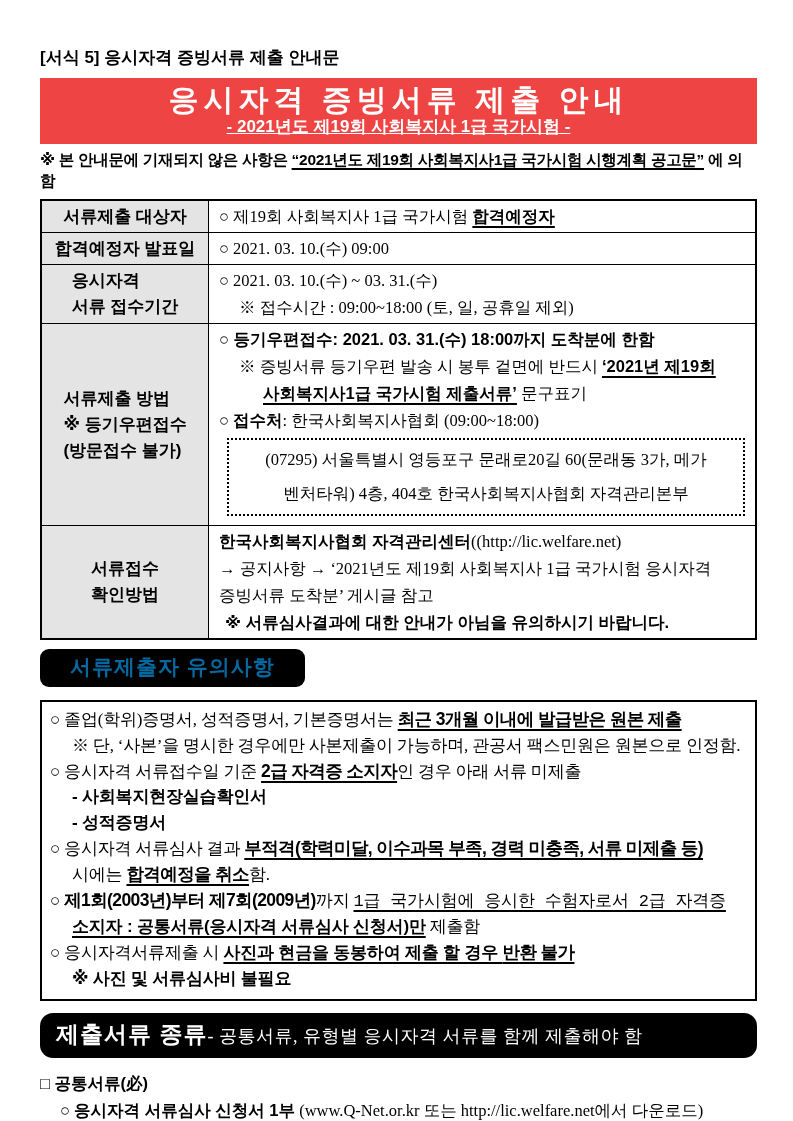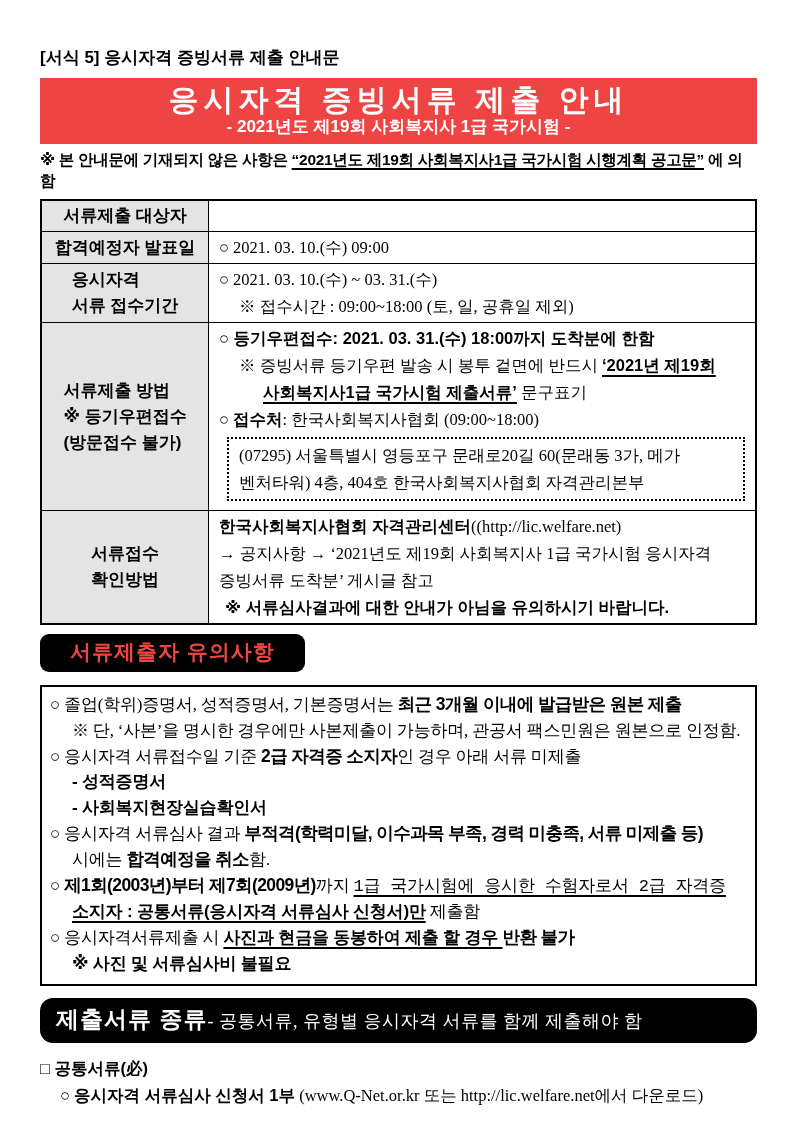--- a/index.html
+++ b/index.html
@@ -12,38 +12,38 @@
     overflow:hidden;
   }
   .page { padding:46px 36px 0 40px; width:793px; }
 
   
   .s-n  { font-family:"Liberation Serif","DejaVu Serif",serif; }
   .s-u  { font-family:Liberation Mono, monospace; text-decoration:underline; text-underline-offset:4px; text-decoration-thickness:1.5px; }
   .s-b  { font-family:"Liberation Sans","DejaVu Sans",sans-serif; font-weight:bold; }
   .s-bu { font-family:"Liberation Sans","DejaVu Sans",sans-serif; font-weight:bold; text-decoration:underline; text-underline-offset:4px; text-decoration-thickness:2px; }
   .s-h  { font-family:"Liberation Sans","DejaVu Sans",sans-serif; font-weight:900; letter-spacing:-0.6px; }
-  .s-hu { font-family:"Liberation Sans","DejaVu Sans",sans-serif; font-weight:900; letter-spacing:-0.6px; text-underline-offset:4px; text-decoration-thickness:2px; }
+  .s-hu { font-family:"Liberation Sans","DejaVu Sans",sans-serif; font-weight:900; letter-spacing:-0.6px; text-decoration:underline; text-underline-offset:4px; text-decoration-thickness:2px; }
 
   
   .form-label {
     font-family:"Liberation Sans","DejaVu Sans",sans-serif;
     font-weight:bold; font-size:17px; margin-bottom:9px;
   }
   .banner {
     background:#ef4444; color:#fff; text-align:center;
     padding:5px 0 7px 0; margin-bottom:6px;
   }
   .banner-title {
     font-family:"Liberation Sans","DejaVu Sans",sans-serif;
     font-weight:900; font-size:30px; letter-spacing:5px; line-height:34px;
   }
   .banner-subtitle {
     font-family:"Liberation Sans","DejaVu Sans",sans-serif;
-    font-weight:bold; font-size:17px; line-height:20px;
+    font-weight:bold; font-size:17px; line-height:20px;text-decoration:underline;
   }
   .top-note {
     font-family:"Liberation Sans","DejaVu Sans",sans-serif;
     font-weight:bold; font-size:15.5px; margin-bottom:7px; letter-spacing:-0.3px;
   }
   .top-note .s-bu { text-underline-offset:3px; }
 
   
   .info-table { border:2.5px solid #000; width:717px; }
   .t-row { display:grid; grid-template-columns:167px 1fr; border-top:1.5px solid #000; }
@@ -54,26 +54,26 @@
     font-family:"Liberation Sans","DejaVu Sans",sans-serif;
     font-weight:bold; font-size:17px; line-height:26px;
     white-space:pre-line; padding:2px 2px;
   }
   .t-content { padding:2px 6px 2px 10px; font-size:16.5px; }
   .t-line { line-height:27px; }
   .ind1 { padding-left:20px; }
   .ind2 { padding-left:44px; }
   .addr-box {
     border:2px dotted #000; margin:4px 4px 7px 8px; padding:3px 10px;
-    line-height:27px; white-space:pre-line; font-size:16.5px;
+    line-height:34px; white-space:pre-line; font-size:16.5px;text-align:center;
   }
 
   
   .badge {
-    display:inline-block; background:#000; color:#ef4444; border-radius:9px;
+    display:inline-block; background:#000; color:#0369a1; border-radius:9px;
     font-family:"Liberation Sans","DejaVu Sans",sans-serif;
     font-weight:900; font-size:21px; letter-spacing:1px;
     padding:4px 30px 6px 30px; margin:9px 0 13px 0;
   }
 
   
   .notice-box { border:2px solid #000; width:717px; padding:5px 8px 7px 8px; font-size:17px; }
   .n-line { line-height:25.8px; letter-spacing:-0.2px; }
   .n-ind { padding-left:22px; }
   .notice-box .s-h, .notice-box .s-hu { font-size:17.5px; }
@@ -107,20 +107,23 @@
     <div class="banner-title">응시자격 증빙서류 제출 안내</div>
     <div class="banner-subtitle">- 2021년도 제19회 사회복지사 1급 국가시험 -</div>
   </div>
 
   <div class="top-note"><span class="s-b">※ 본 안내문에 기재되지 않은 사항은 </span><span class="s-bu">“2021년도 제19회 사회복지사1급 국가시험 시행계획 공고문”</span><span class="s-b"> 에 의함</span></div>
 
   <div class="info-table">
 
     <div class="t-row">
       <div class="t-label">서류제출 대상자</div>
+      <div class="t-content">
+        <div class="t-line"><span class="s-n">○ 제19회 사회복지사 1급 국가시험 </span><span class="s-bu">합격예정자</span></div>
+      </div>
     </div>
 
     <div class="t-row">
       <div class="t-label">합격예정자 발표일</div>
       <div class="t-content">
         <div class="t-line"><span class="s-n">○ 2021. 03. 10.(수) 09:00</span></div>
       </div>
     </div>
 
     <div class="t-row">
@@ -158,22 +161,22 @@
     </div>
 
   </div>
 
   <div class="badge">서류제출자 유의사항</div>
 
   <div class="notice-box">
     <div class="n-line"><span class="s-n">○ 졸업(학위)증명서, 성적증명서, 기본증명서는 </span><span class="s-hu">최근 3개월 이내에 발급받은 원본 제출</span></div>
     <div class="n-line n-ind"><span class="s-n">※ 단, ‘사본’을 명시한 경우에만 사본제출이 가능하며, 관공서 팩스민원은 원본으로 인정함.</span></div>
     <div class="n-line"><span class="s-n">○ 응시자격 서류접수일 기준 </span><span class="s-hu">2급 자격증 소지자</span><span class="s-n">인 경우 아래 서류 미제출</span></div>
+    <div class="n-line n-ind"><span class="s-b">- 사회복지현장실습확인서</span></div>
     <div class="n-line n-ind"><span class="s-b">- 성적증명서</span></div>
-    <div class="n-line n-ind"><span class="s-b">- 사회복지현장실습확인서</span></div>
     <div class="n-line"><span class="s-n">○ 응시자격 서류심사 결과 </span><span class="s-hu">부적격(학력미달, 이수과목 부족, 경력 미충족, 서류 미제출 등)</span></div>
     <div class="n-line n-ind"><span class="s-n">시에는 </span><span class="s-hu">합격예정을 취소</span><span class="s-n">함.</span></div>
     <div class="n-line"><span class="s-n">○ </span><span class="s-h">제1회(2003년)부터 제7회(2009년)</span><span class="s-n">까지 </span><span class="s-u">1급 국가시험에 응시한 수험자로서 2급 자격증</span></div>
     <div class="n-line n-ind"><span class="s-bu">소지자 : 공통서류(응시자격 서류심사 신청서)만</span><span class="s-n"> 제출함</span></div>
     <div class="n-line"><span class="s-n">○ 응시자격서류제출 시 </span><span class="s-bu">사진과 현금을 동봉하여 제출 할 경우 </span><span class="s-hu">반환 불가</span></div>
     <div class="n-line n-ind"><span class="s-b">※ 사진 및 서류심사비 불필요</span></div>
   </div>
 
   <div class="docs-banner">
     <span class="docs-banner-title">제출서류 종류</span>

